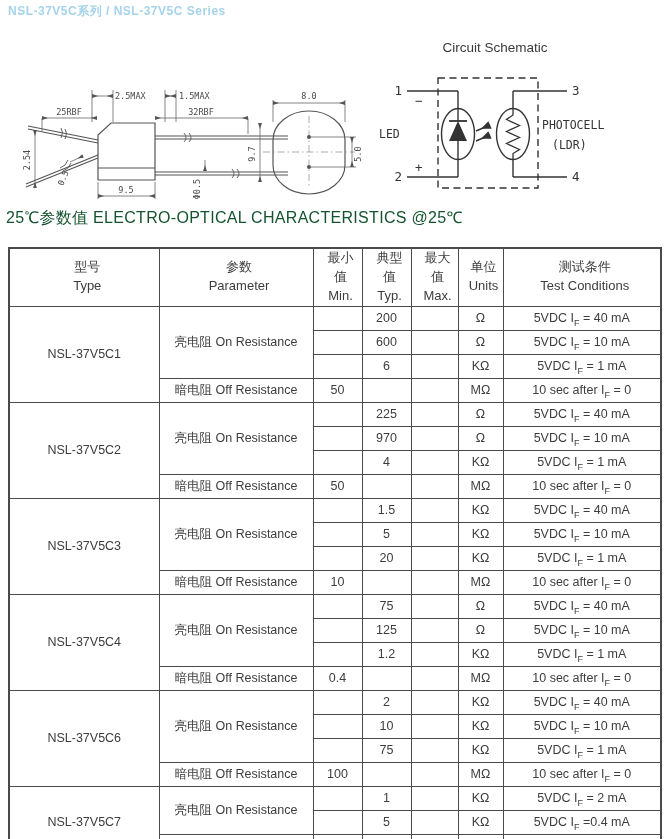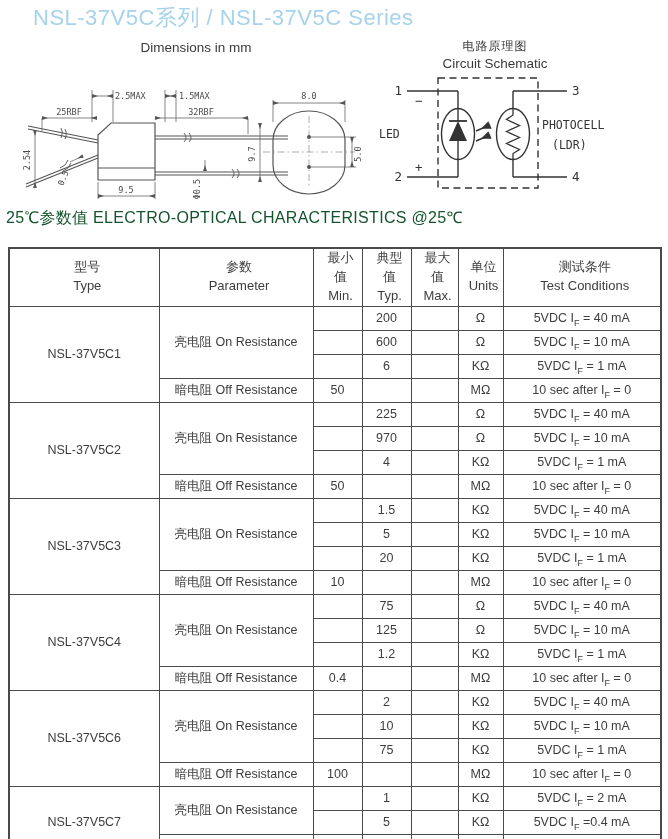--- a/index.html
+++ b/index.html
@@ -1,19 +1,19 @@
 <!DOCTYPE html>
 <html><head>
 <meta charset="utf-8">
 <style>
   html,body{margin:0;padding:0;}
   body{width:668px;height:839px;background:#ffffff;position:relative;
        font-family:"Liberation Sans",sans-serif;color:#3d3d3d;overflow:hidden;}
-  .page-title{position:absolute;left:8px;top:3px;font-size:22px;font-weight:normal;
-       color:#a6d3eb;letter-spacing:.5px;white-space:nowrap;margin-left:25px;}
+  .page-title{position:absolute;left:8px;top:3px;font-size:12px;font-weight:bold;
+       color:#a6d3eb;letter-spacing:.5px;white-space:nowrap;}
   .cap{position:absolute;text-align:center;line-height:1.3;color:#3a3a3a;}
   .cap .zh{font-size:12px;letter-spacing:1px;}
   .cap .en{font-size:13.5px;}
   #dim-cap{left:96px;top:39px;width:200px;}
   #sch-cap{left:395px;top:39px;width:200px;}
   svg.fig{position:absolute;}
   #pkg-svg{left:8px;top:76px;}
   #sch-svg{left:375px;top:70px;}
   .dimtxt{font-family:"DejaVu Sans Mono",monospace;font-size:8.5px;fill:#4a4a4a;}
   .schtxt{font-family:"DejaVu Sans Mono",monospace;font-size:11.5px;fill:#333;}
@@ -28,25 +28,23 @@
   .spec td{height:23px;font-size:12.5px;}
   .spec td.cc{font-size:12.5px;}
   sub{font-size:9px;line-height:0;}
 </style>
 </head>
 <body>
 
 <div class="page-title">NSL-37V5C系列 / NSL-37V5C Series</div>
 
 <div class="cap" id="dim-cap">
-  <div class="en">Dimensions in mm</div>
 </div>
 
 <div class="cap" id="sch-cap">
-  <div class="zh">电路原理图</div>
   <div class="en">Circuit Schematic</div>
 </div>
 
 <svg class="fig" id="pkg-svg" width="360" height="132" viewBox="0 0 360 132">
   <defs>
     <marker id="ar" markerWidth="9" markerHeight="7" refX="8" refY="3" orient="auto-start-reverse">
       <path d="M0.5,3 L8,0.6 L8,5.4 Z" fill="#555"></path>
     </marker>
   </defs>
   <g stroke="#555" stroke-width="1.2" fill="none">

